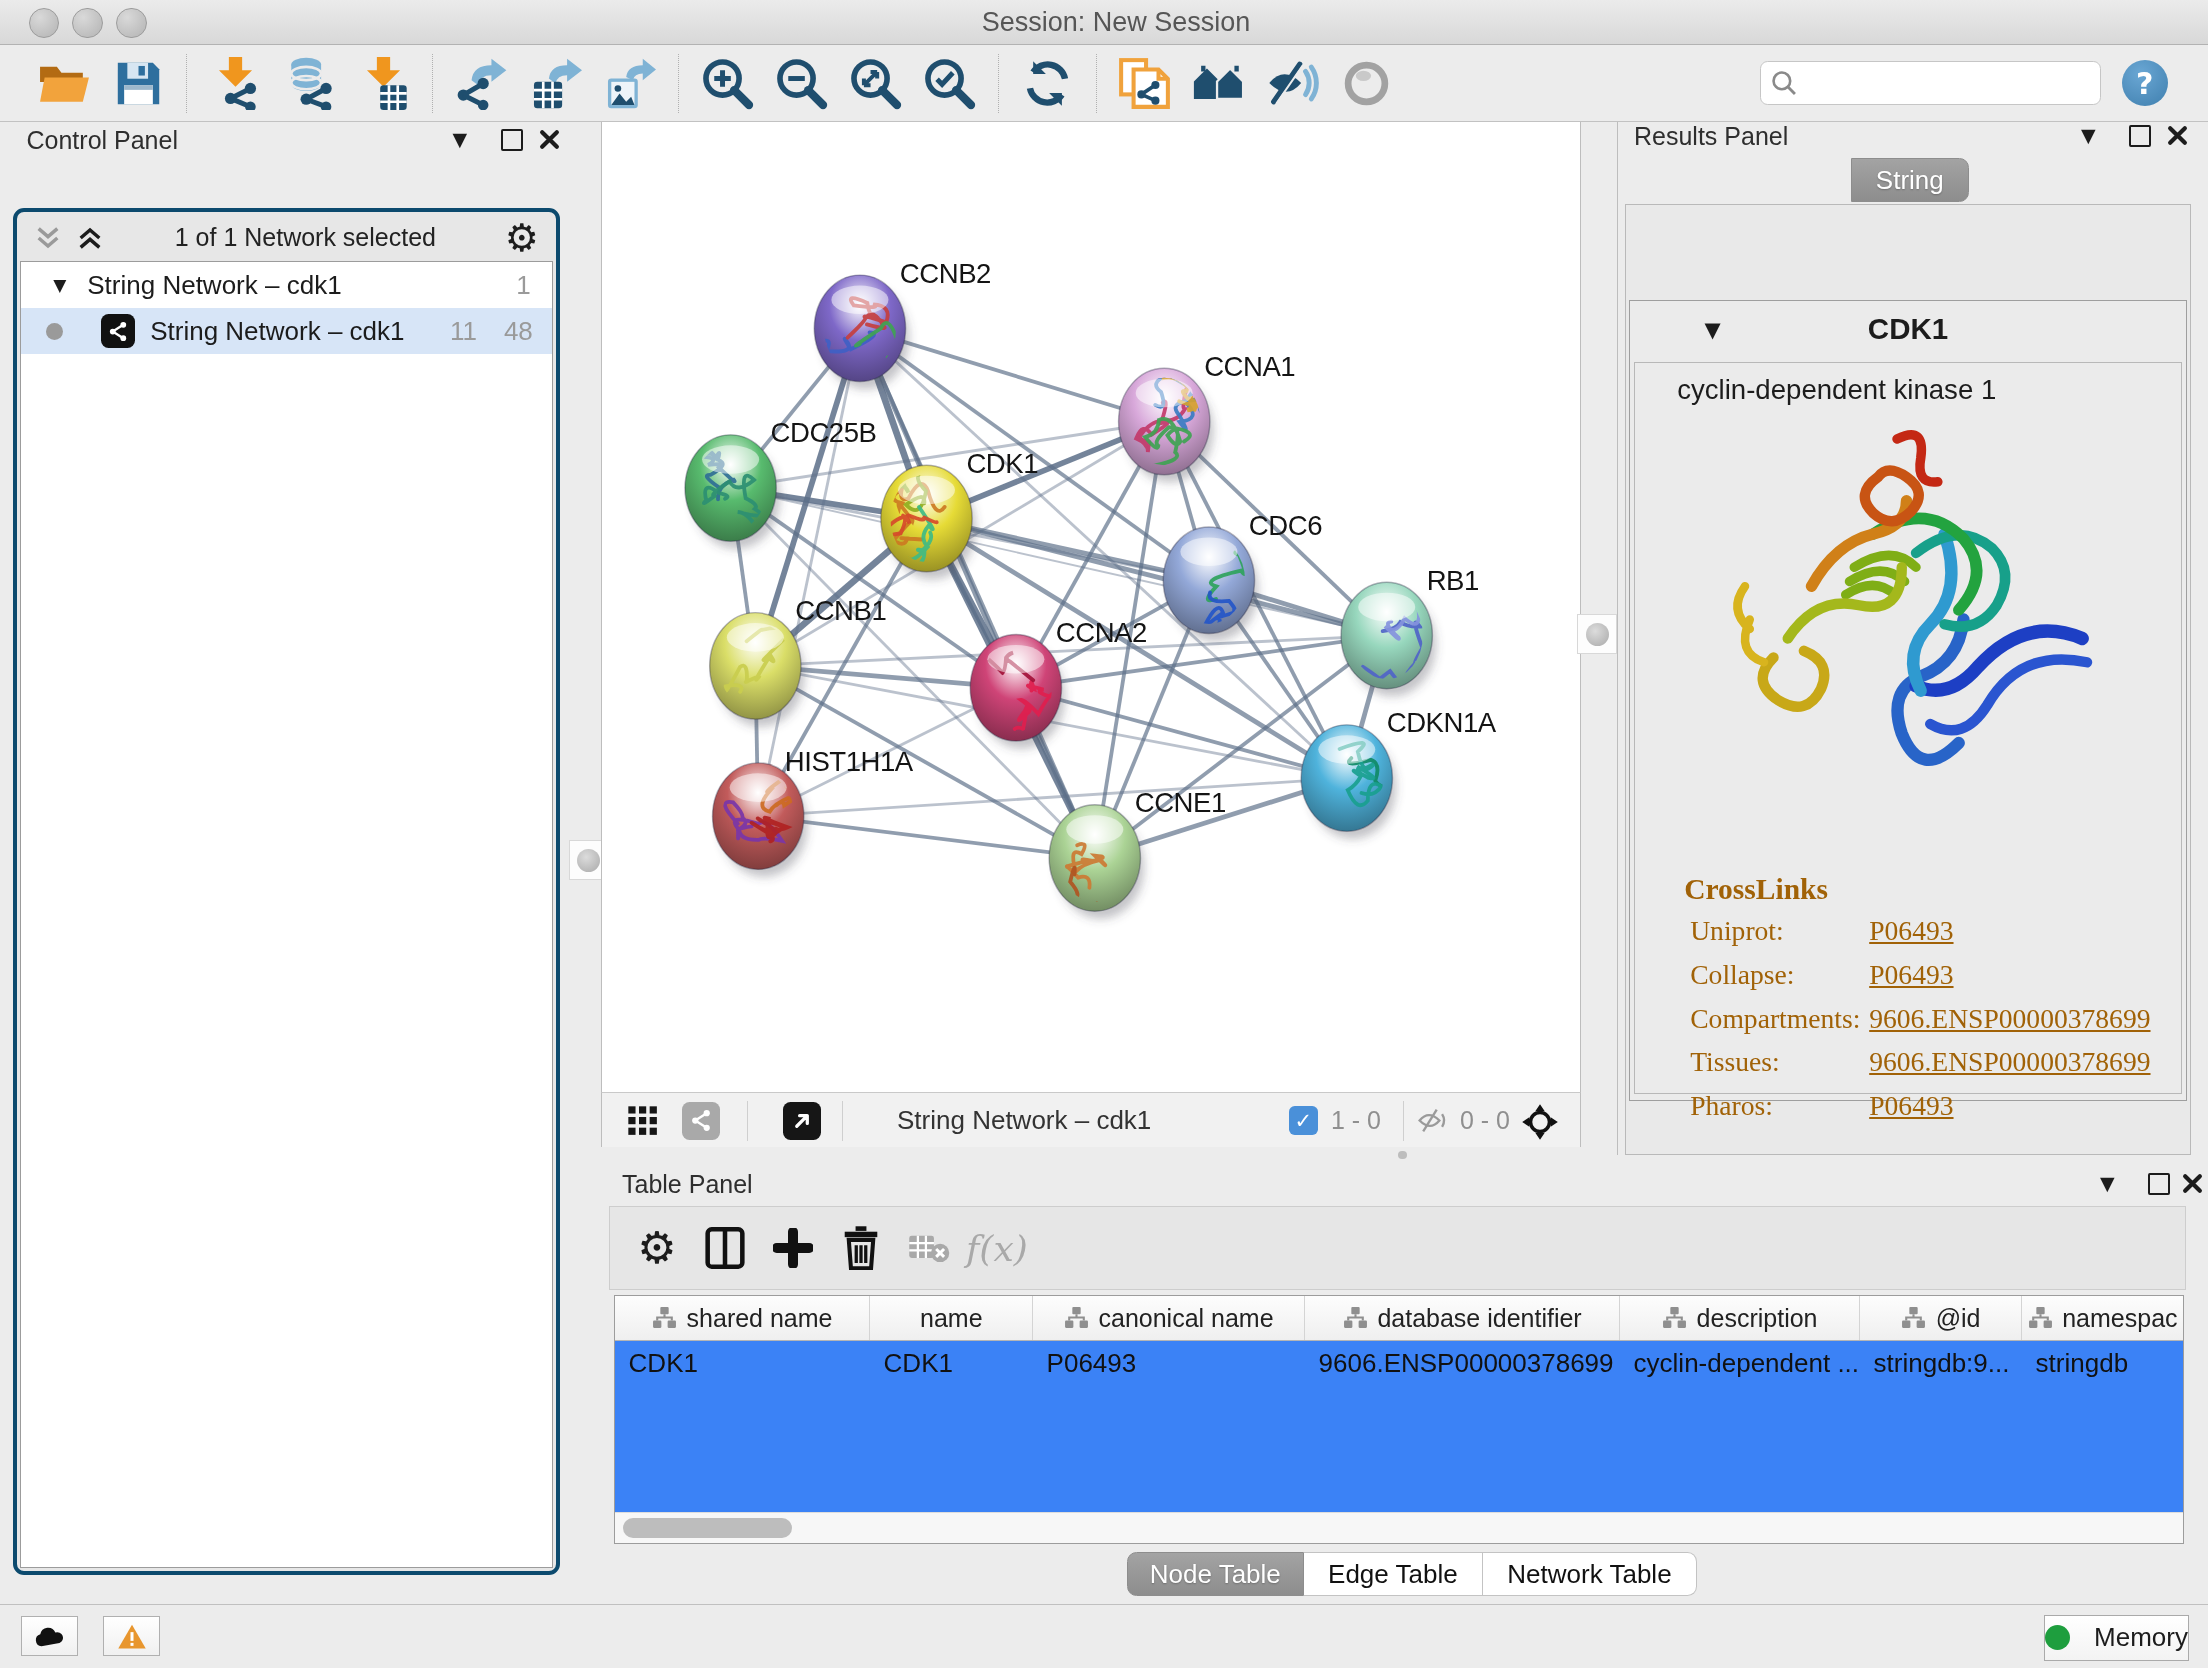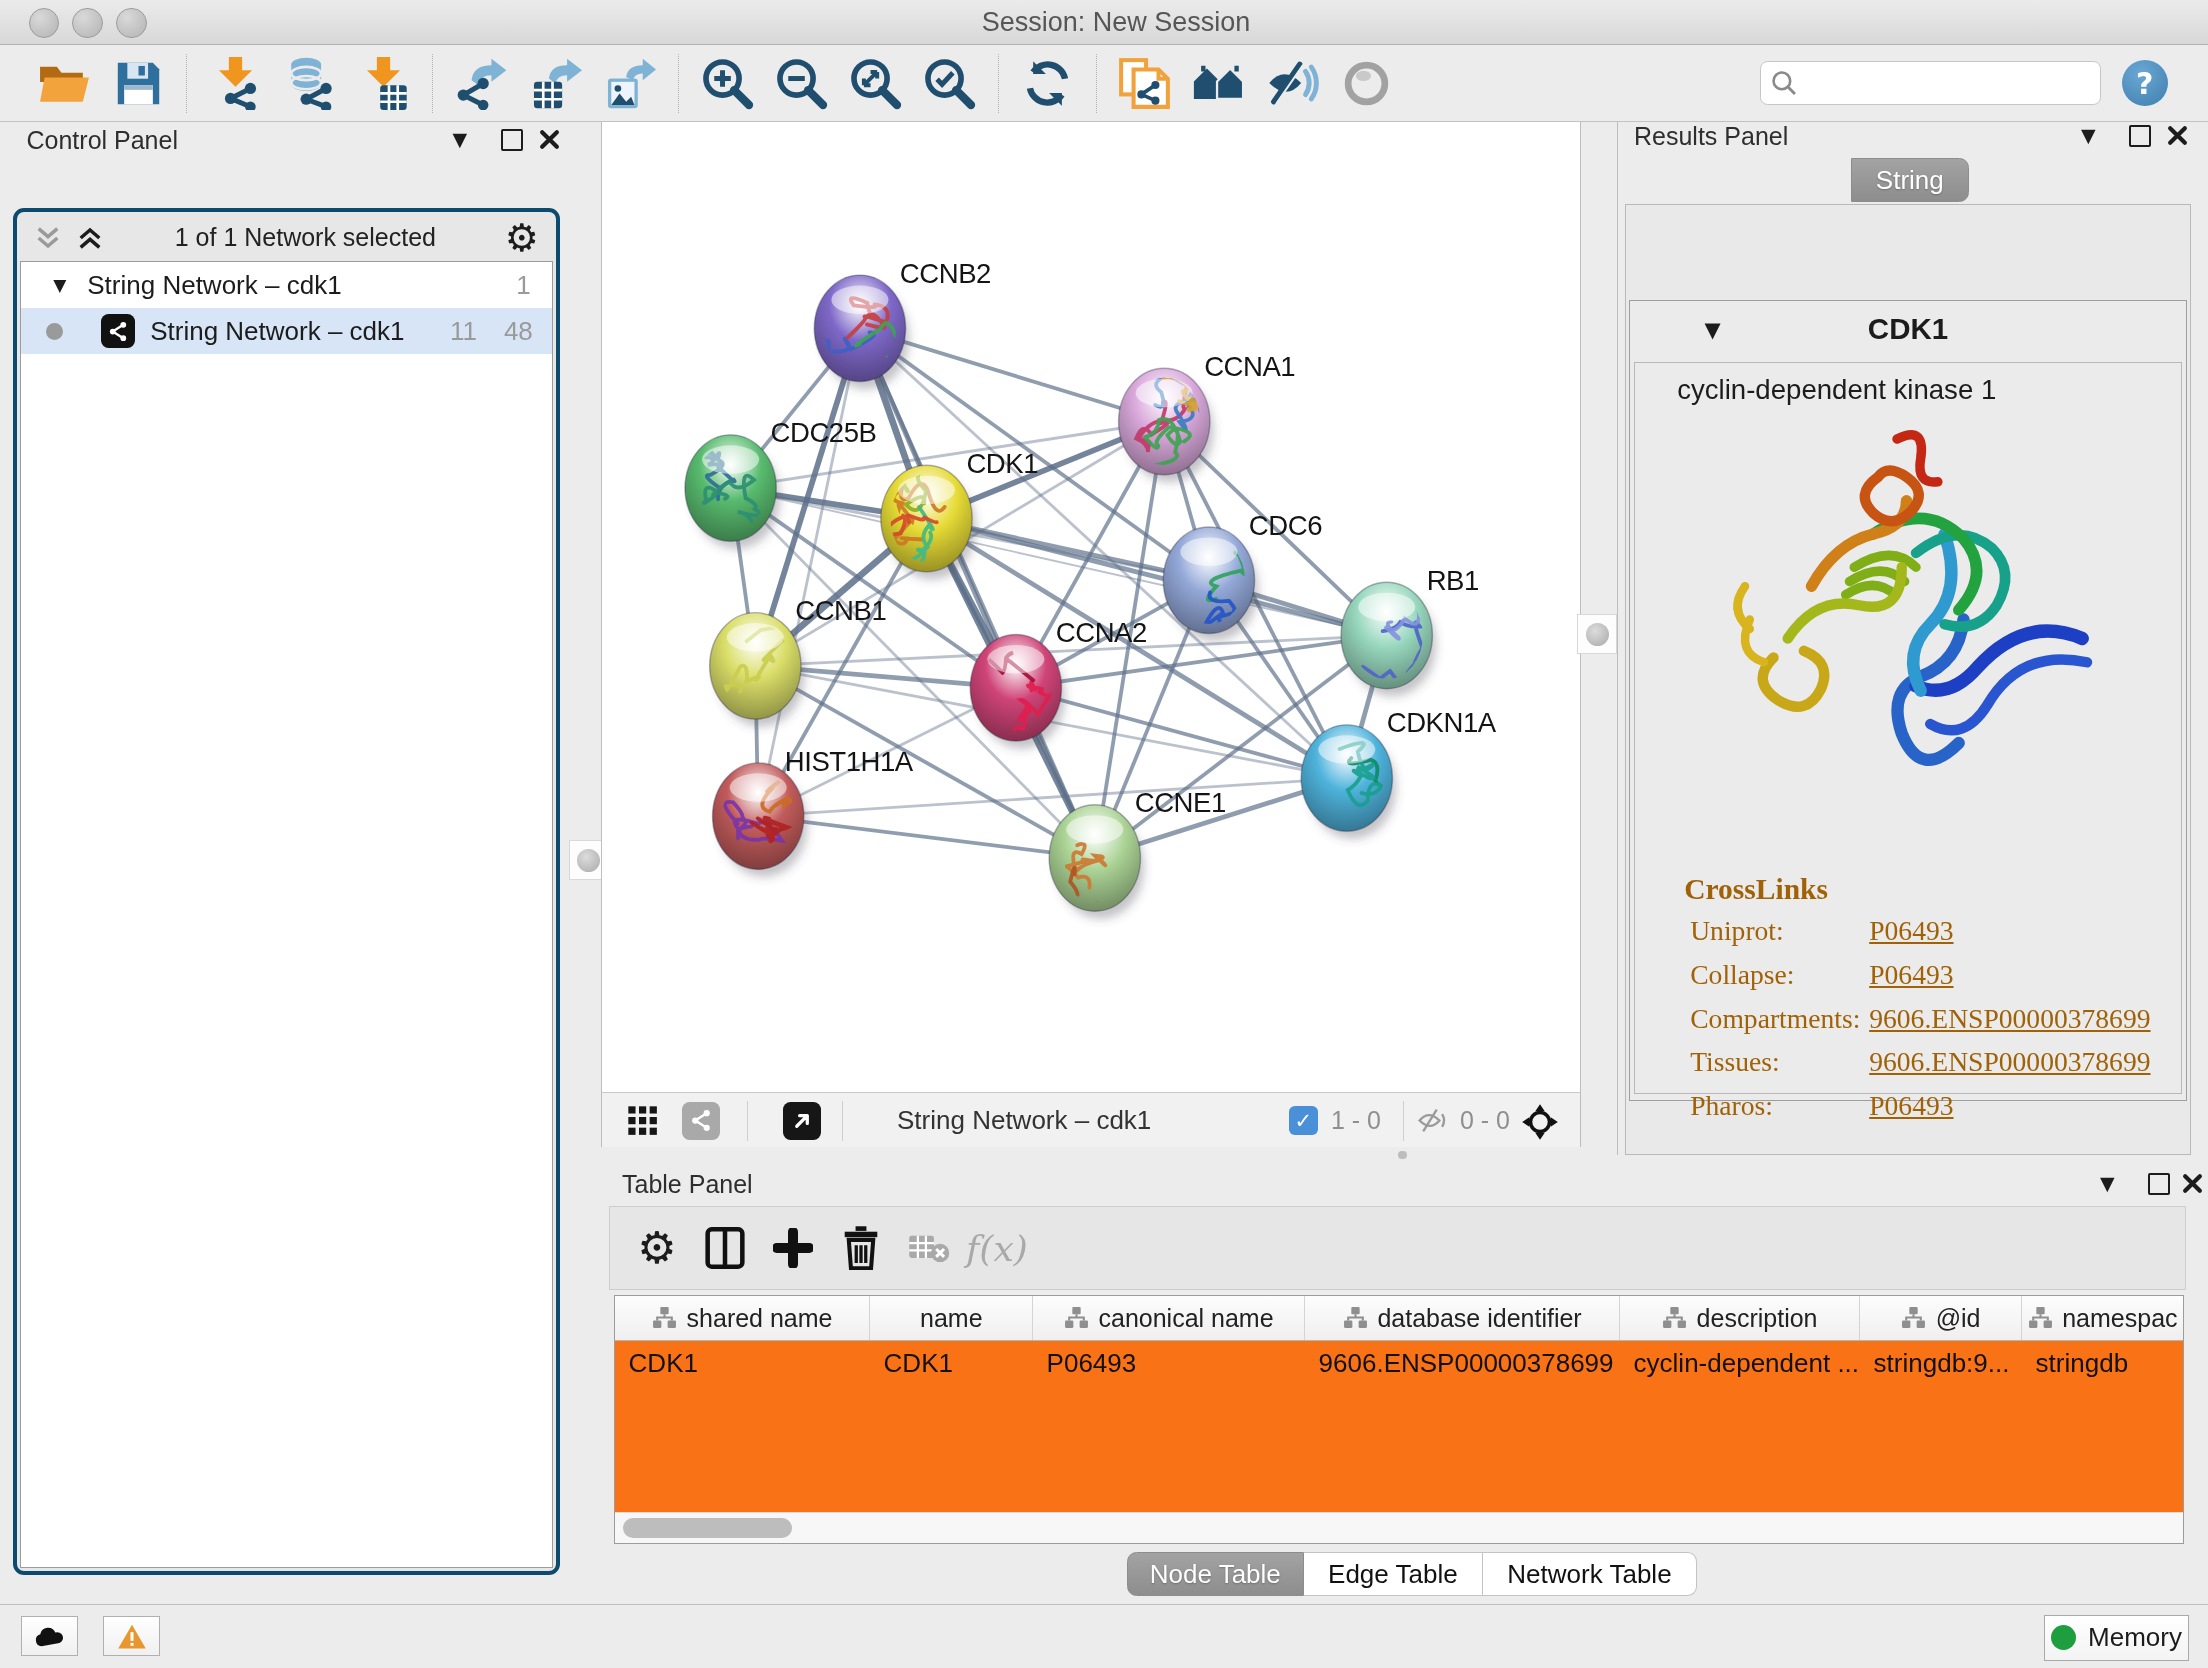--- a/index.html
+++ b/index.html
@@ -85,38 +85,38 @@
     border:1px solid #c2c2c2;border-radius:9.5px;font-size:26px;text-align:center;line-height:44px;}
   .cdk1box{position:absolute;left:3.8px;right:3.8px;top:95px;height:799px;border:1.9px solid #9e9e9e;background:#ebebeb;}
   .cdk1sub{position:absolute;left:3.8px;right:3.8px;top:61px;height:730px;border:1px solid #b8b8b8;background:#ebebeb;}
   .xl{font-family:"Liberation Serif",serif;font-size:27.6px;color:#a16207;margin-top:48px;}
 
   
   .tpanel{position:absolute;left:601px;top:1162px;width:1598px;height:439px;}
   .ttool{position:absolute;left:7.6px;right:13.3px;top:44px;height:82px;background:#e6e6e6;
     border:1px solid #cdcdcd;display:flex;align-items:center;}
   .tt-ic{width:68px;height:68px;display:flex;align-items:center;justify-content:center;flex:0 0 auto;}
-  .dtable{position:absolute;left:13.3px;right:15px;top:133px;height:247px;border:1px solid #9c9c9c;background:#f97316;
+  .dtable{position:absolute;left:13.3px;right:15px;top:133px;height:247px;border:1px solid #9c9c9c;background:#3b82f6;
     display:flex;flex-direction:column;}
   .thead{display:flex;height:44px;background:linear-gradient(#fdfdfd,#efefef);border-bottom:1px solid #b5b5b5;flex:0 0 auto;}
   .th{display:flex;align-items:center;justify-content:center;gap:9.5px;font-size:25px;color:#222;
     border-right:1px solid #d4d4d4;box-sizing:border-box;}
   .trdata{display:flex;height:44px;flex:0 0 auto;}
   .td{font-size:26px;color:#111;padding-left:13.3px;display:flex;align-items:center;box-sizing:border-box;
     white-space:nowrap;overflow:hidden;}
   .c0{width:255px}.c1{width:163px}.c2{width:272px}.c3{width:315px}.c4{width:240px}.c5{width:162px}.c6{flex:1}
   .hscroll{margin-top:auto;height:30px;background:#f7f7f7;border-top:1px solid #ddd;position:relative;flex:0 0 auto;}
   .hthumb{position:absolute;left:7.6px;top:4.8px;width:169px;height:20px;border-radius:10.5px;background:#bdbdbd;}
 
   
   .statusbar{position:absolute;left:0;top:1604px;width:2208px;height:65px;background:#ececec;border-top:1px solid #c0c0c0;}
   .sbtn{position:absolute;top:11.4px;height:38px;background:linear-gradient(#ffffff,#f0f0f0);
     border:1.9px solid #b0b0b0;display:flex;align-items:center;justify-content:center;}
   .membtn{position:absolute;right:19px;top:9.5px;width:143px;height:44px;background:linear-gradient(#ffffff,#f3f3f3);
-    border:1.9px solid #aaa;display:flex;align-items:center;justify-content:center;gap:12px;font-size:26px;}
+    border:1.9px solid #aaa;display:flex;align-items:center;justify-content:space-between;gap:12px;font-size:26px;}
   .greendot{width:25px;height:25px;border-radius:50%;background:#1e9e3e;}
 
   .gearglyph{font-family:"DejaVu Sans",sans-serif;font-size:38px;color:#1c1c1c;line-height:1;}
   .fx{font-family:"DejaVu Serif",serif;font-style:italic;font-size:36px;color:#a9a9a9;}
 </style>
 </head>
 <body>
 
 <div class="window">
 

